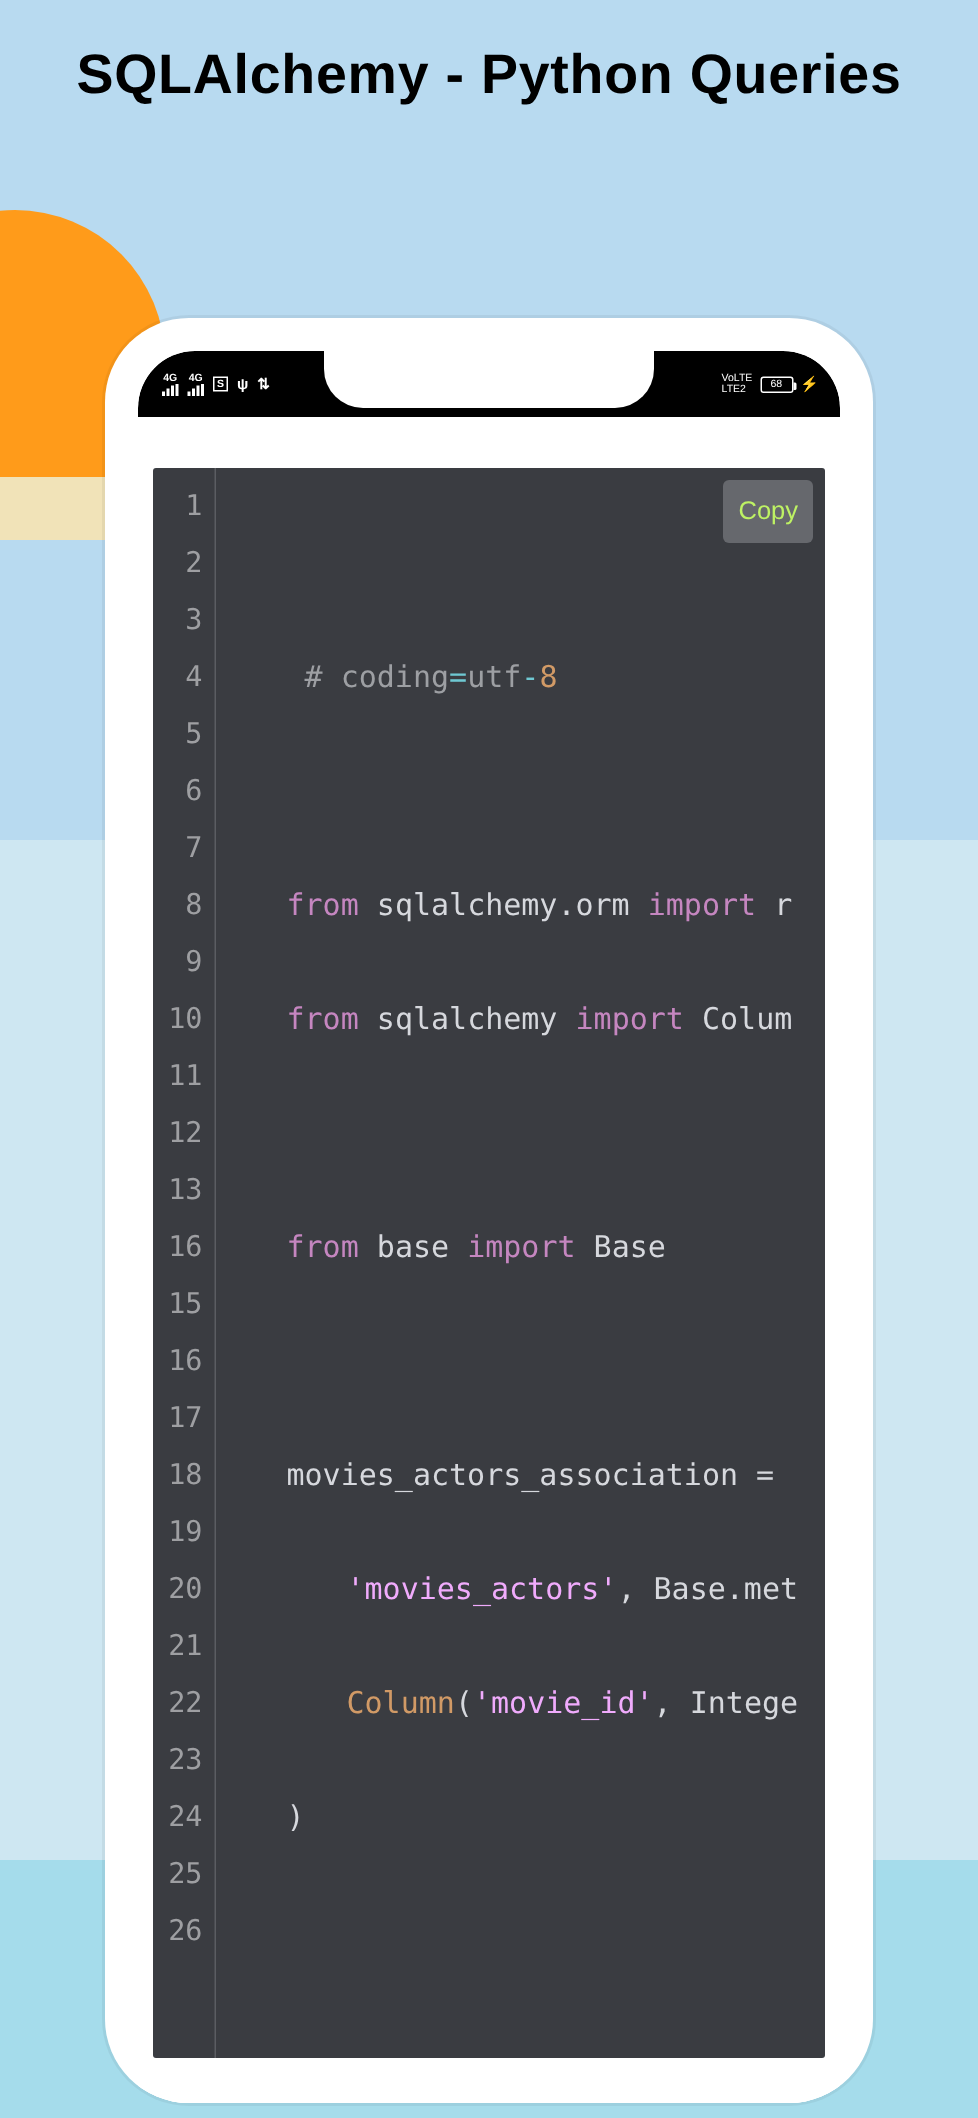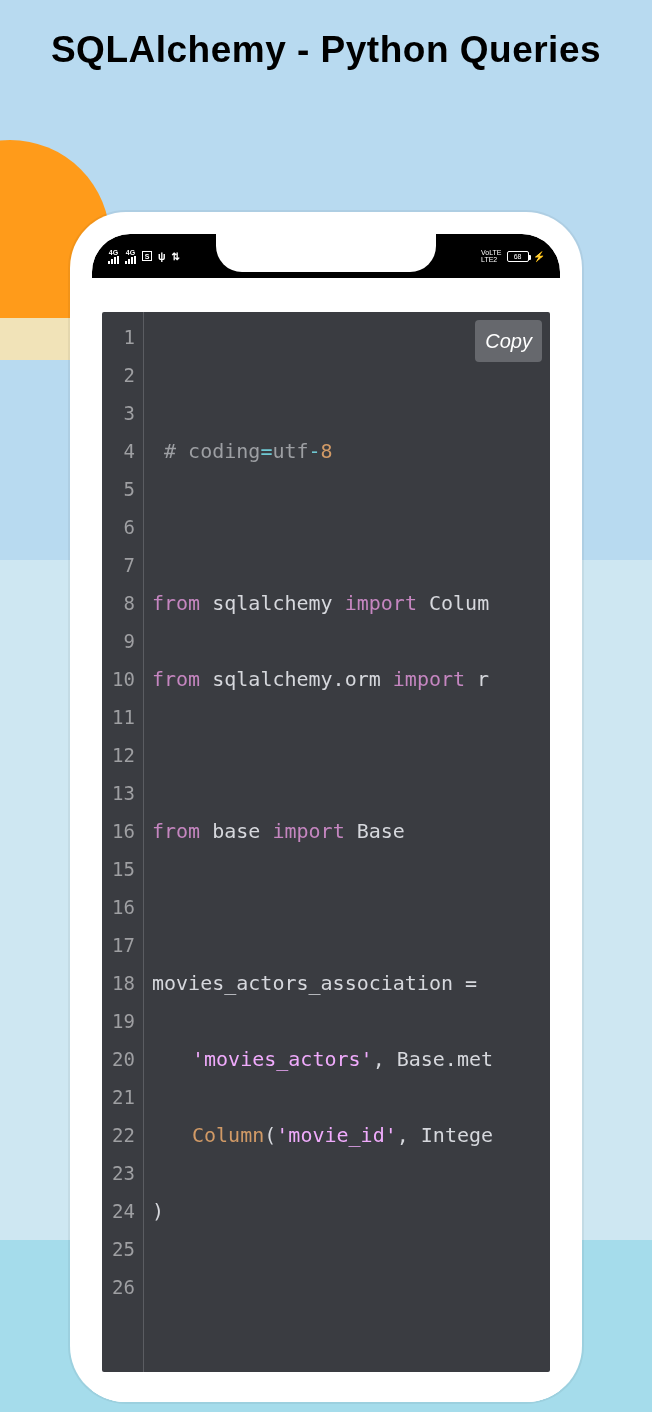--- a/index.html
+++ b/index.html
@@ -161,46 +161,45 @@
     display: flex;
     font-family: "SF Mono", Menlo, Consolas, monospace;
     font-size: 20px;
     line-height: 38px;
   }
   .copy-btn {
     position: absolute;
     right: 8px;
     top: 8px;
     background: #66686d;
-    color: #ffffff;
-    font-size: 20px;
+    color: #bef264;
+    font-size: 17px;
     padding: 2px 10px;
     border-radius: 4px;
     font-family: -apple-system, sans-serif;
     cursor: pointer;
-    font-style: italic;
   }
   .gutter {
     width: 42px;
     text-align: right;
     color: #9e9fa2;
     padding: 6px 8px 0 0;
     border-right: 1px solid #5b5d62;
     font-size: 19px;
     flex-shrink: 0;
   }
   .gutter div { height: 38px; }
   .code-area {
     padding: 6px 0 0 8px;
     white-space: pre;
     color: #d6d8dd;
     overflow: hidden;
     flex: 1;
   }
-  .code-area .line { height: 38px; }
+  .code-area .line { height: 38px; margin-left: 39px; }
   .line.indent1 { padding-left: 40px; }
   .c-comment { color: #9d9fa3; }
   .c-kw { color: #c586c0; }
   .c-op { color: #6fc8d2; }
   .c-str { color: #f0abfc; }
   .c-num { color: #d19a66; }
   .c-call { color: #d19a66; text-align: right; }
 </style>
 </head>
 <body>
@@ -284,22 +283,22 @@
             <div>22</div>
             <div>23</div>
             <div>24</div>
             <div>25</div>
             <div>26</div>
           </div>
         <div class="code-area">
 <div class="line"></div>
 <div class="line"><span class="c-comment"> # coding</span><span class="c-op">=</span><span class="c-comment">utf</span><span class="c-op">-</span><span class="c-num">8</span></div>
 <div class="line"></div>
+<div class="line"><span class="c-kw">from</span><span> sqlalchemy.orm </span><span class="c-kw">import</span><span> r</span></div>
 <div class="line"><span class="c-kw">from</span><span> sqlalchemy </span><span class="c-kw">import</span><span> Colum</span></div>
-<div class="line"><span class="c-kw">from</span><span> sqlalchemy.orm </span><span class="c-kw">import</span><span> r</span></div>
 <div class="line"></div>
 <div class="line"><span class="c-kw">from</span><span> base </span><span class="c-kw">import</span><span> Base</span></div>
 <div class="line"></div>
 <div class="line"><span>movies_actors_association = </span></div>
 <div class="line indent1"><span class="c-str">'movies_actors'</span><span>, Base.met</span></div>
 <div class="line indent1"><span class="c-call">Column</span><span>(</span><span class="c-str">'movie_id'</span><span>, Intege</span></div>
 <div class="line"><span>)</span></div>
 <div class="line"></div>
 
 

